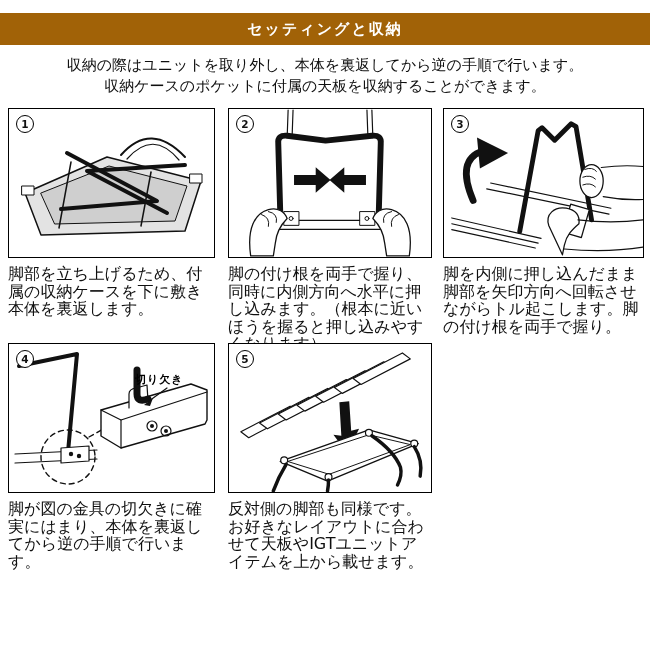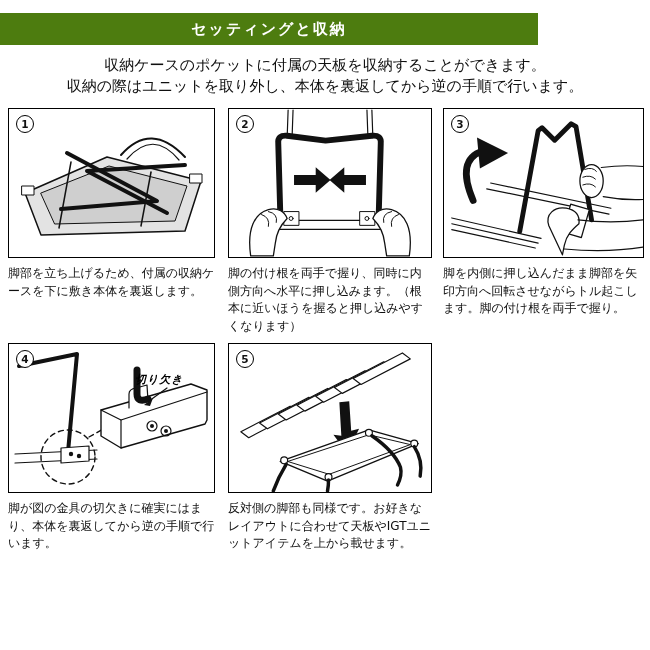--- a/index.html
+++ b/index.html
@@ -1,62 +1,62 @@
 <!DOCTYPE html>
 <html><head>
 <meta charset="utf-8">
 <style>
   html,body{margin:0;padding:0;background:#fff;}
   body{
     width:650px;height:650px;position:relative;overflow:hidden;
     font-family:"DejaVu Sans","Liberation Sans",sans-serif;color:#111;
   }
   .header-bar{
-    position:absolute;top:13px;left:0;width:538px;height:32px;
-    background:#4d7c0f;display:flex;align-items:center;justify-content:center;
+    position:absolute;top:13px;left:0;width:650px;height:32px;
+    background:#a16207;display:flex;align-items:center;justify-content:center;
   }
   .header-title{color:#fff;font-size:15px;font-weight:bold;letter-spacing:2px;}
   .intro{
     position:absolute;top:55px;left:0;width:650px;text-align:center;
     font-size:15px;line-height:21px;color:#0f0f0f;
   }
   .step-cell{position:absolute;}
   .panel{
     border:1px solid #000;height:148px;background:#fff;position:relative;
     box-sizing:content-box;
   }
   .panel svg{display:block;width:100%;height:100%;}
   .badge{
     position:absolute;top:6px;left:7px;width:16px;height:16px;
     border:1.5px solid #000;border-radius:50%;background:#fff;
     display:flex;align-items:center;justify-content:center;
     font-size:10.5px;font-weight:bold;line-height:1;z-index:2;
   }
-  .caption{margin-top:7px;font-size:12px;line-height:17.5px;color:#0f0f0f;}
+  .caption{margin-top:7px;font-size:16px;line-height:17.5px;color:#0f0f0f;}
   .annotation-label{
     position:absolute;font-size:11px;font-weight:bold;color:#000;
-    top:28px;left:126px;letter-spacing:1px;z-index:2;font-style:italic;
+    top:28px;left:126px;letter-spacing:1px;z-index:2;
   }
   .cell-1{left:8px;  top:108px;width:207px;}
   .cell-2{left:228px;top:108px;width:204px;}
   .cell-3{left:443px;top:108px;width:201px;}
   .cell-4{left:8px;  top:343px;width:207px;}
   .cell-5{left:228px;top:343px;width:204px;}
   .lineart{stroke:#111;fill:none;stroke-linecap:round;stroke-linejoin:round;}
 </style>
 </head>
 <body>
 
 <div class="header-bar">
   <span class="header-title">セッティングと収納</span>
 </div>
 
 <div class="intro">
+  <div>収納の際はユニットを取り外し、本体を裏返してから逆の手順で行います。</div>
   <div>収納ケースのポケットに付属の天板を収納することができます。</div>
-  <div>収納の際はユニットを取り外し、本体を裏返してから逆の手順で行います。</div>
 </div>
 
 <div class="step-cell cell-1">
   <div class="panel">
     <span class="badge">1</span>
     <svg viewBox="0 0 205 148">
       <g class="lineart">
         <polygon points="16,84 98,48 192,72 176,122 32,126" fill="#e3e3e3" stroke-width="1.5"></polygon>
         <polygon points="32,84 100,57 178,77 166,112 46,115" fill="#cfcfcf" stroke-width="1"></polygon>
         <line x1="62" y1="53" x2="50" y2="119" stroke-width="1.5"></line>

